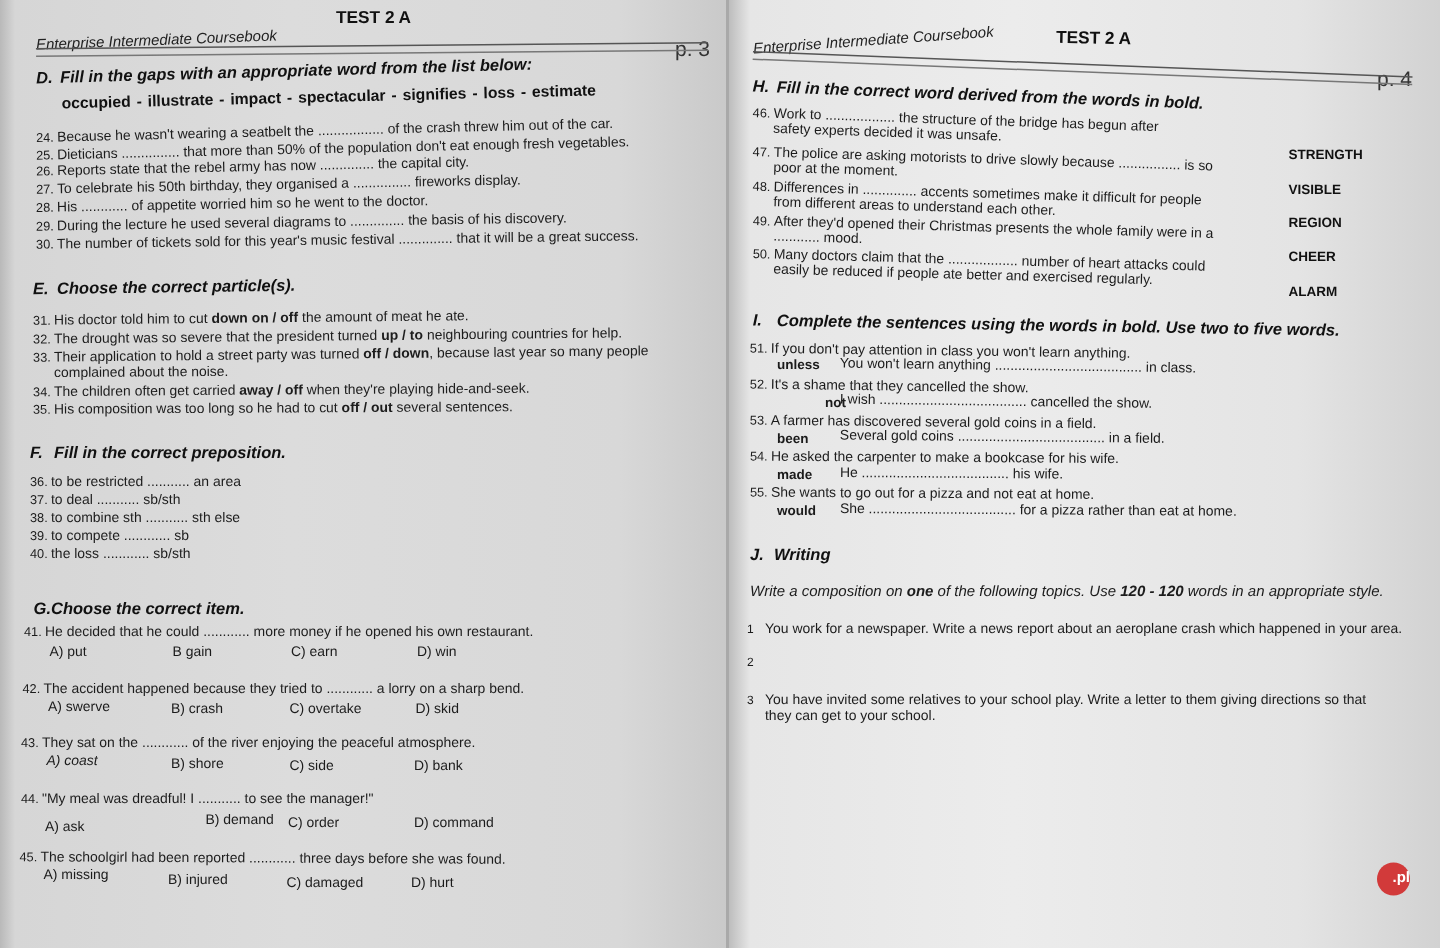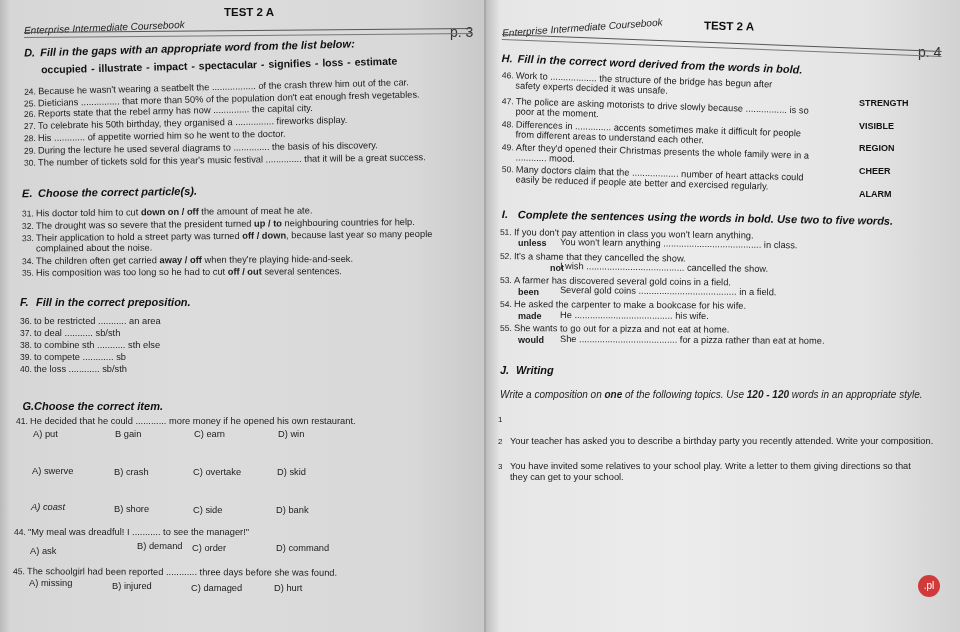--- a/index.html
+++ b/index.html
@@ -20,21 +20,21 @@
   .num{display:inline-block;width:14px;font-size:8.5px;}
   .cont{position:absolute;font-size:9.3px;white-space:nowrap;}
   b{font-weight:bold;}
   .opt{position:absolute;font-size:9.3px;white-space:nowrap;}
   .kw{position:absolute;font-weight:bold;font-size:9px;color:#111;}
   .key{position:absolute;font-weight:bold;font-size:9px;}
   .rest{position:absolute;font-size:9.3px;white-space:nowrap;}
   .topic{position:absolute;font-size:9.3px;width:440px;line-height:11px;}
   .topic .tn{position:absolute;left:-12px;font-size:8px;}
   .watermark{position:absolute;left:772px;top:582px;font-weight:bold;font-size:26px;color:#f4f4f4;text-shadow:1px 1px 2px #888;letter-spacing:-0.5px;}
-  .wm-badge{position:absolute;left:918px;top:575px;width:22px;height:22px;border-radius:50%;background:#d23a3a;color:#fff;font-size:10px;font-weight:normal;text-align:center;line-height:22px;}
+  .wm-badge{position:absolute;left:918px;top:575px;width:22px;height:22px;border-radius:50%;background:#d23a3a;color:#fff;font-size:10px;font-weight:bold;text-align:right;line-height:22px;}
 </style>
 </head>
 <body>
 
 <div class="spread">
 
   <div class="page page-left">
     <div class="hdr-test" style="left:224px;top:6px;">TEST 2 A</div>
     <div class="hdr-book" style="left:24px;top:22px;transform:rotate(-2.2deg);">Enterprise Intermediate Coursebook</div>
     <div class="hdr-page" style="left:450px;top:24px;">p. 3</div>
@@ -75,25 +75,27 @@
     <div class="sec" style="left:18px;top:400px;text-align:right;">
       <span class="letter">G.</span><span>Choose the correct item.</span>
     </div>
 
     <div class="line" style="left:16px;top:416px;"><span class="num">41.</span><span>He decided that he could ............ more money if he opened his own restaurant.</span></div>
     <div class="opt" style="left:33px;top:429px;">A) put</div>
     <div class="opt" style="left:115px;top:429px;">B gain</div>
     <div class="opt" style="left:194px;top:429px;">C)  earn</div>
     <div class="opt" style="left:278px;top:429px;">D) win</div>
 
+    <div class="line" style="left:15px;top:454px;"><span class="num">42.</span><span>The accident happened because they tried to ............ a lorry on a sharp bend.</span></div>
     <div class="opt" style="left:32px;top:466px;">A) swerve</div>
     <div class="opt" style="left:114px;top:467px;">B) crash</div>
     <div class="opt" style="left:193px;top:467px;">C) overtake</div>
     <div class="opt" style="left:277px;top:467px;text-align:center;">D) skid</div>
 
+    <div class="line" style="left:14px;top:490px;"><span class="num">43.</span><span>They sat on the ............ of the river enjoying the peaceful atmosphere.</span></div>
     <div class="opt" style="left:31px;top:502px;font-style:italic;">A) coast</div>
     <div class="opt" style="left:114px;top:504px;">B) shore</div>
     <div class="opt" style="left:193px;top:505px;">C) side</div>
     <div class="opt" style="left:276px;top:505px;">D) bank</div>
 
     <div class="line" style="left:14px;top:527px;"><span class="num">44.</span><span>"My meal was dreadful! I ........... to see the manager!"</span></div>
     <div class="opt" style="left:30px;top:546px;text-align:center;">A) ask</div>
     <div class="opt" style="left:113px;top:541px;padding-left:24px;">B) demand</div>
     <div class="opt" style="left:192px;top:543px;">C) order</div>
     <div class="opt" style="left:276px;top:543px;">D) command</div>
@@ -151,19 +153,19 @@
 
     <div class="line" style="left:14px;top:323px;transform:rotate(0.4deg);transform-origin:left top;"><span class="num">55.</span><span>She wants to go out for a pizza and not eat at home.</span></div>
     <div class="key" style="left:32px;top:335px;">would</div>
     <div class="rest" style="left:74px;top:334px;transform:rotate(0.4deg);transform-origin:left top;">She ...................................... for a pizza rather than eat at home.</div>
 
     <div class="sec" style="left:14px;top:364px;">
       <span class="letter">J.</span><span>Writing</span>
     </div>
     <div class="line" style="left:14px;top:389px;font-style:italic;font-size:10px;"><span>Write a composition on </span><b>one</b><span> of the following topics. Use </span><b>120 - 120</b><span> words in an appropriate style.</span></div>
 
-    <div class="topic" style="left:24px;top:414px;"><span class="tn">1</span></div>
-    <div class="topic" style="left:24px;top:436px;"><span class="tn">2</span><span>Your teacher has asked you to describe a birthday party you recently attended. Write your composition.</span></div>
+    <div class="topic" style="left:24px;top:414px;"><span class="tn">1</span><span>You work for a newspaper. Write a news report about an aeroplane crash which happened in your area.</span></div>
+    <div class="topic" style="left:24px;top:436px;"><span class="tn">2</span></div>
     <div class="topic" style="left:24px;top:461px;width:420px;"><span class="tn">3</span><span>You have invited some relatives to your school play. Write a letter to them giving directions so that they can get to your school.</span></div>
   </div>
 
   <div class="wm-badge">.pl</div>
 </div>
 
 </body></html>

